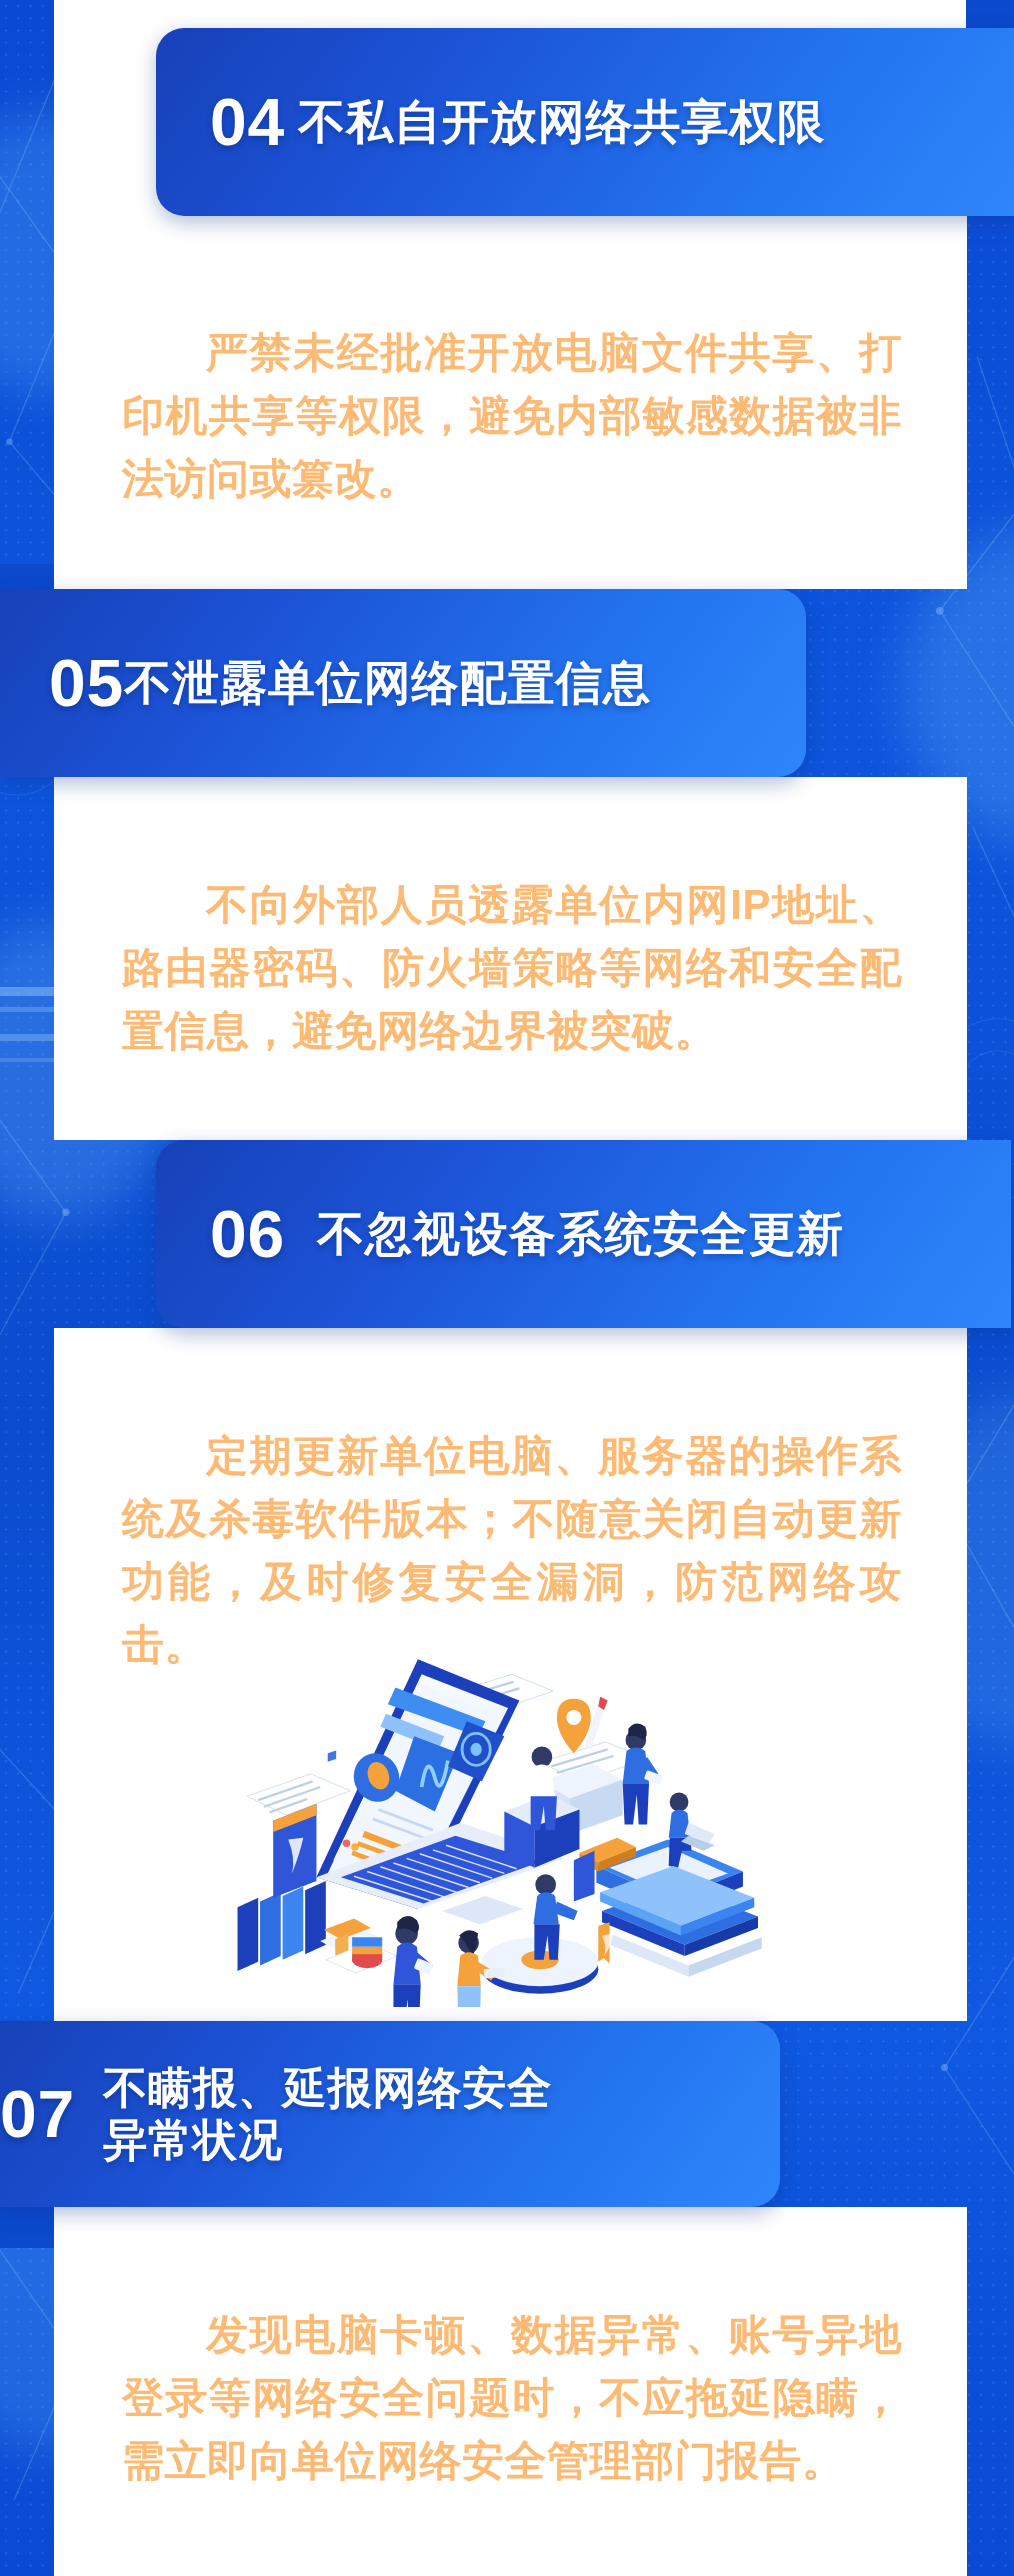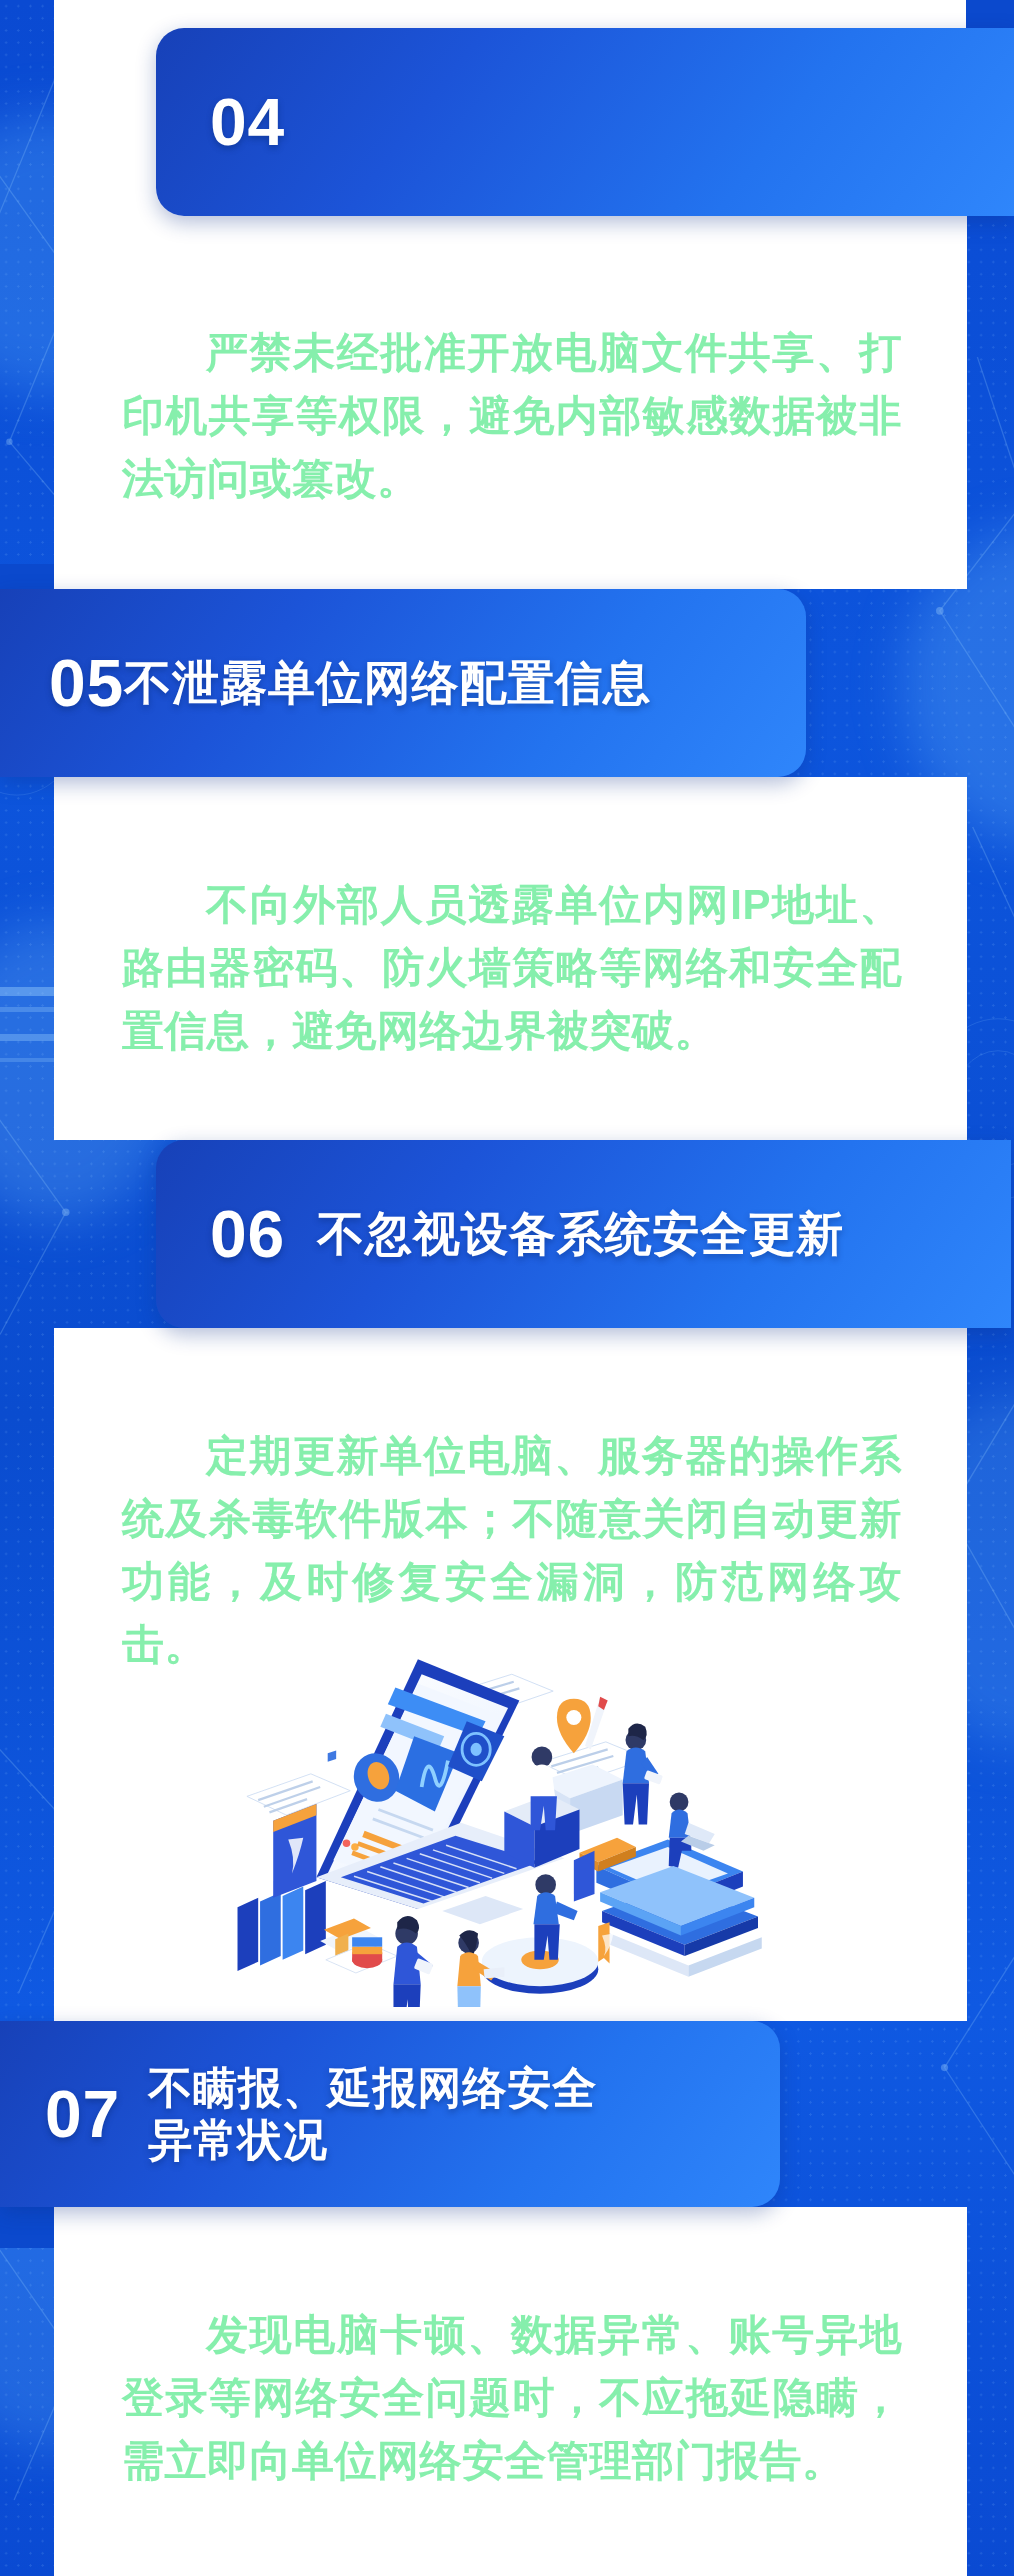--- a/index.html
+++ b/index.html
@@ -100,30 +100,29 @@
   }
   #card-06 {
     left: 156px; top: 1140px; width: 855px; height: 188px;
     border-radius: 28px 0 0 28px;
     padding-left: 54px;
     gap: 32px;
   }
   #card-07 {
     left: 0px; top: 2021px; width: 780px; height: 186px;
     border-radius: 0 28px 28px 0;
-    padding-left: 45px;
     gap: 28px;
     align-items: center;
   }
   #card-07 .htitle { font-size: 44px; line-height: 1.18; }
 
   
   .body-text {
     position: absolute;
-    color: #86efac;
+    color: #fdba74;
     font-size: 42px;
     font-weight: 700;
     line-height: 1.50;
     letter-spacing: 0.5px;
     text-indent: 2em;
     text-align: justify;
     text-justify: inter-ideograph;
   }
 
   
@@ -190,20 +189,21 @@
   <div class="white-col" style="top:777px; height:363px;"></div>
   <div class="white-col" style="top:1328px; height:693px;"></div>
   <div class="white-col" style="top:2207px; height:369px;"></div>
 
   <div class="notch" style="left:966px; top:0px; width:49px; height:28px;"></div>
   <div class="notch" style="left:0px; top:564px; width:54px; height:25px;"></div>
   <div class="notch" style="left:0px; top:2207px; width:54px; height:41px;"></div>
 
   <div class="head-card" id="card-04">
     <span class="num">04</span>
+    <span class="htitle">不私自开放网络共享权限</span>
   </div>
   <p class="body-text" style="left:122px; top:279px; width:780px;">严禁未经批准开放电脑文件共享、打印机共享等权限，避免内部敏感数据被非法访问或篡改。</p>
 
   <div class="head-card" id="card-05">
     <span class="num">05</span>
     <span class="htitle">不泄露单位网络配置信息</span>
   </div>
   <p class="body-text" style="left:122px; top:831px; width:780px;">不向外部人员透露单位内网IP地址、路由器密码、防火墙策略等网络和安全配置信息，避免网络边界被突破。</p>
 
   <div class="head-card" id="card-06">

